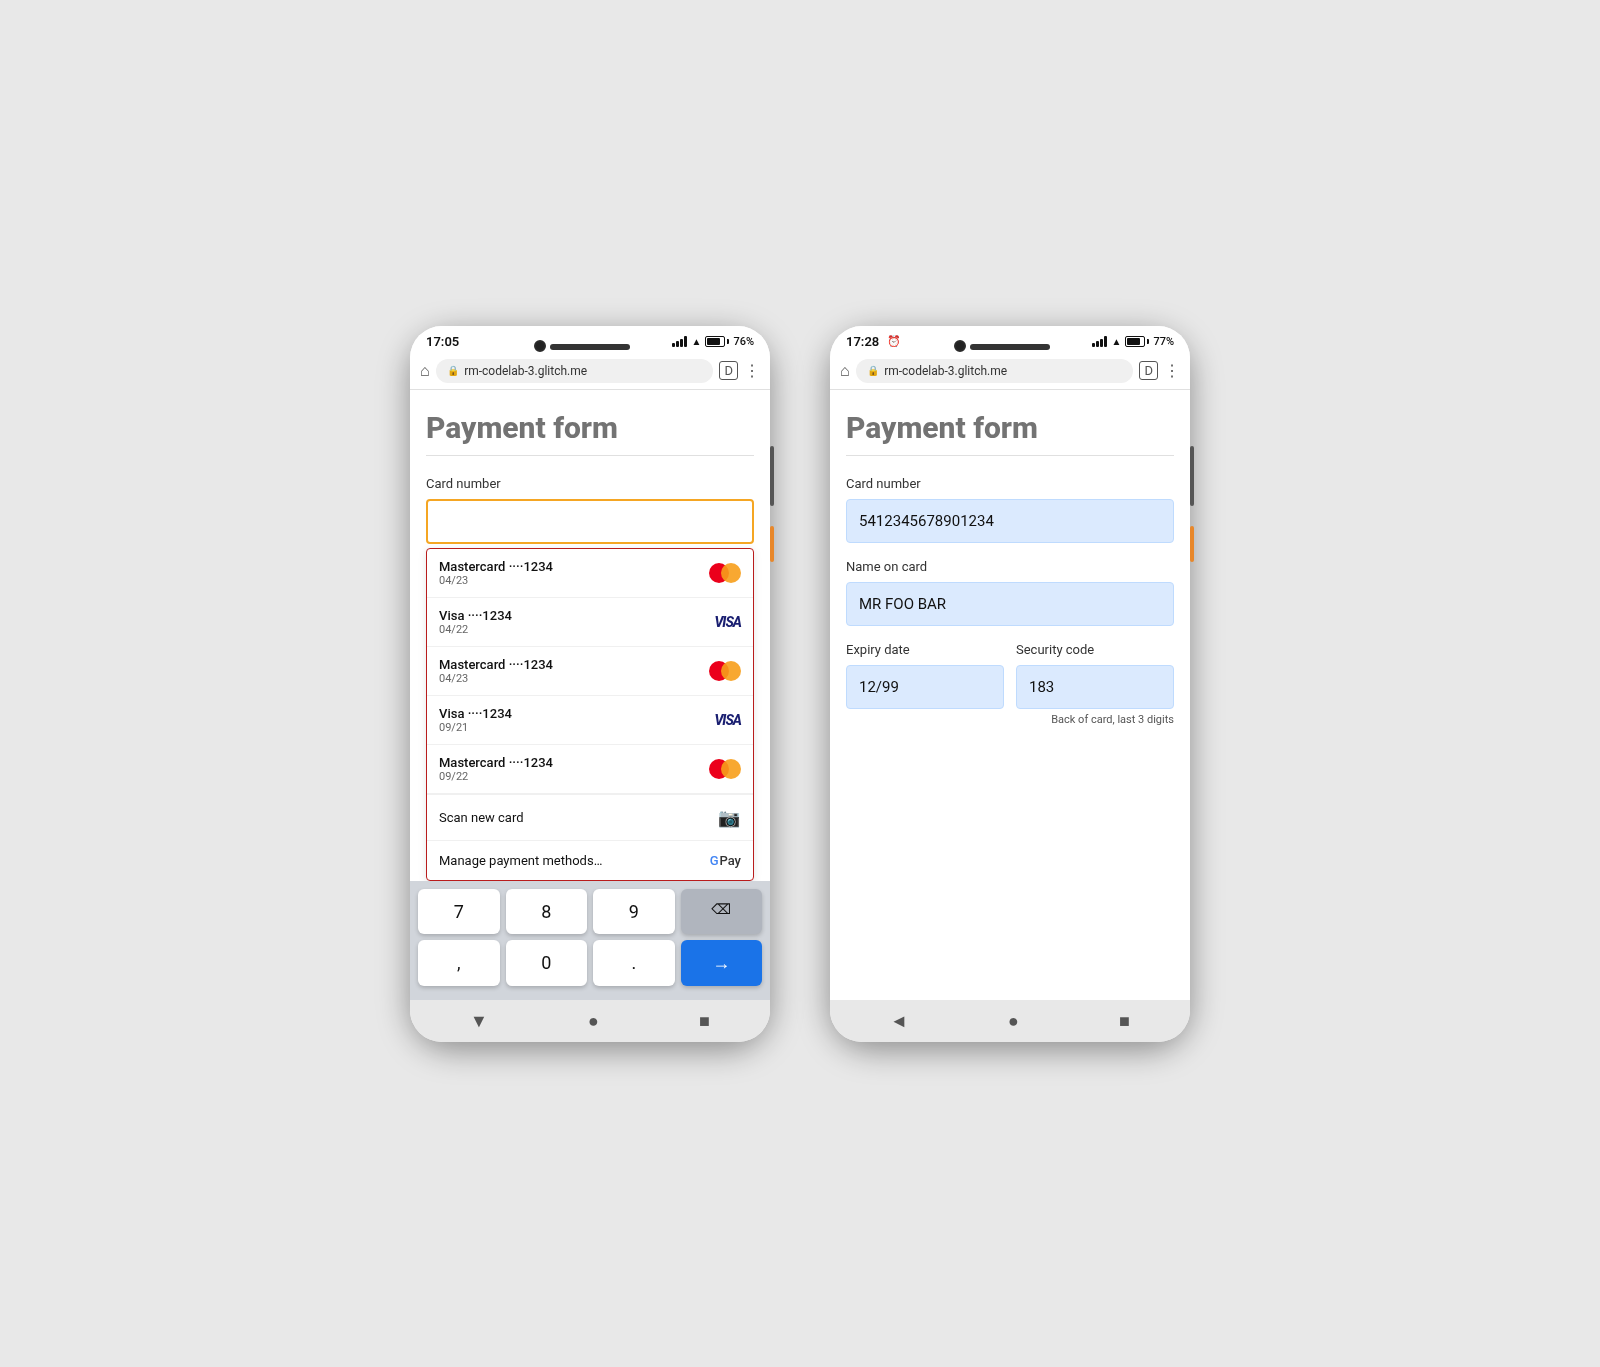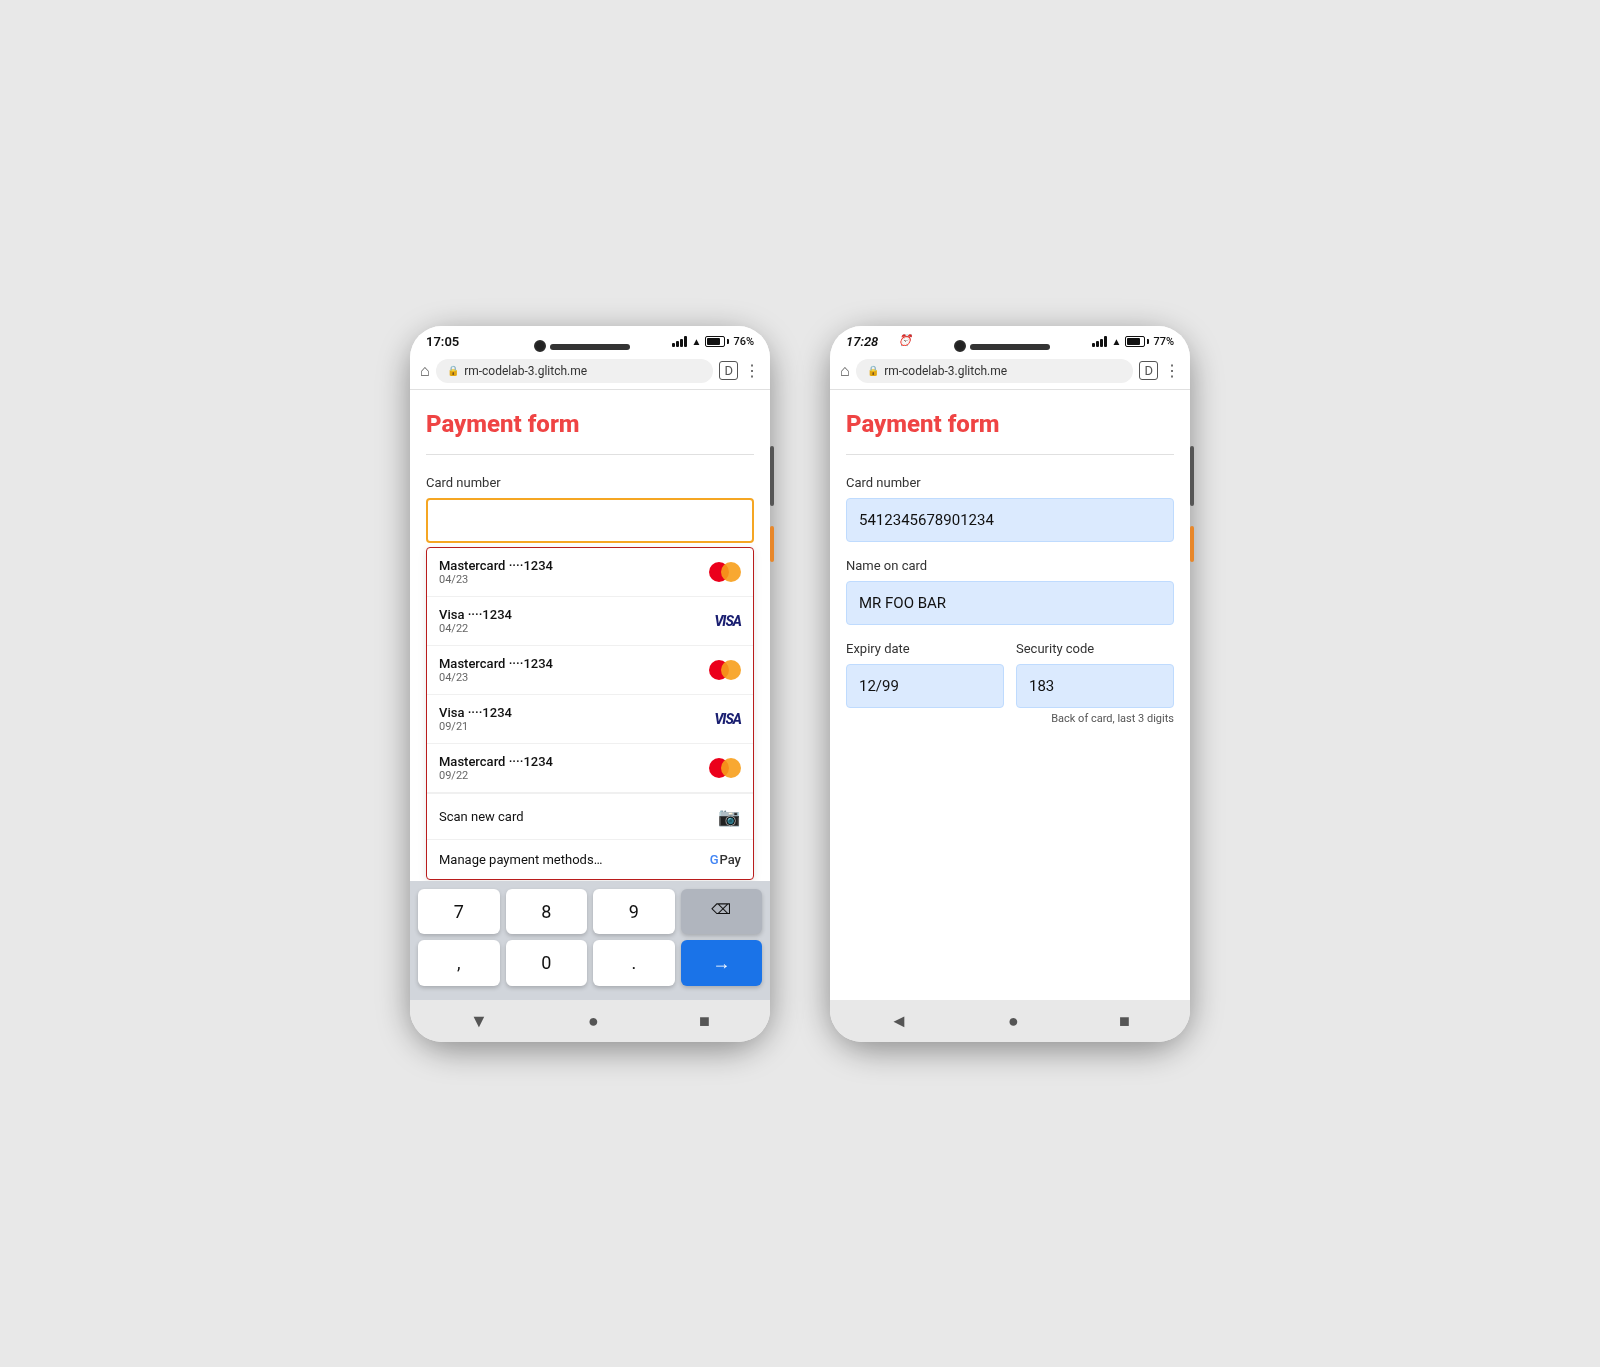--- a/index.html
+++ b/index.html
@@ -211,24 +211,24 @@
       flex-direction: column;
     }
 
     .page-content {
       flex: 1;
       padding: 20px 16px;
       overflow-y: auto;
     }
 
     .page-title {
-      font-size: 24px;
+      font-size: 30px;
       font-weight: 800;
-      color: #ef4444;
-      margin-bottom: 16px;
+      color: #737373;
+      margin-bottom: 10px;
     }
 
     .divider {
       height: 1px;
       background: #e0e0e0;
       margin-bottom: 20px;
     }
 
     .field-label {
       font-size: 13px;
@@ -594,21 +594,21 @@
 
 <div class="phone-wrapper">
   <div class="phone">
     <div class="phone-camera"></div>
     <div class="phone-btn-vol"></div>
     <div class="phone-btn-power"></div>
 
     <div class="phone-screen">
 
       <div class="status-bar">
-        <div style="display:flex; align-items:flex-start; gap:20px;font-style:italic;">
+        <div style="display:flex; align-items:center; gap:8px;">
           <span class="status-time">17:28</span>
           <span style="font-size:11px">⏰</span>
         </div>
         <div class="status-icons">
           <div class="signal">
             <div class="signal-bar" style="height:4px"></div>
             <div class="signal-bar" style="height:6px"></div>
             <div class="signal-bar" style="height:8px"></div>
             <div class="signal-bar" style="height:11px"></div>
           </div>

